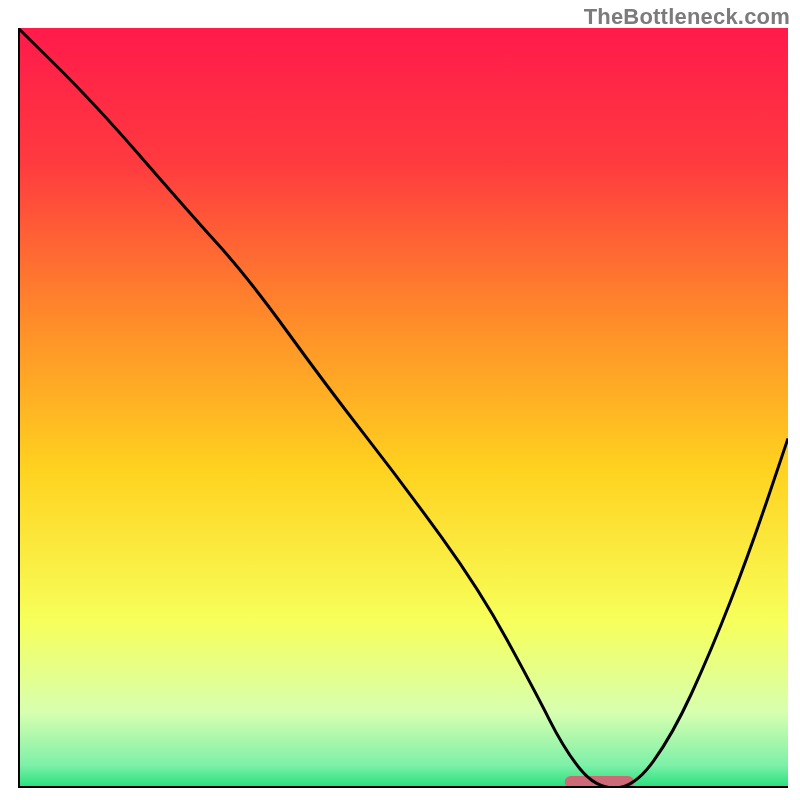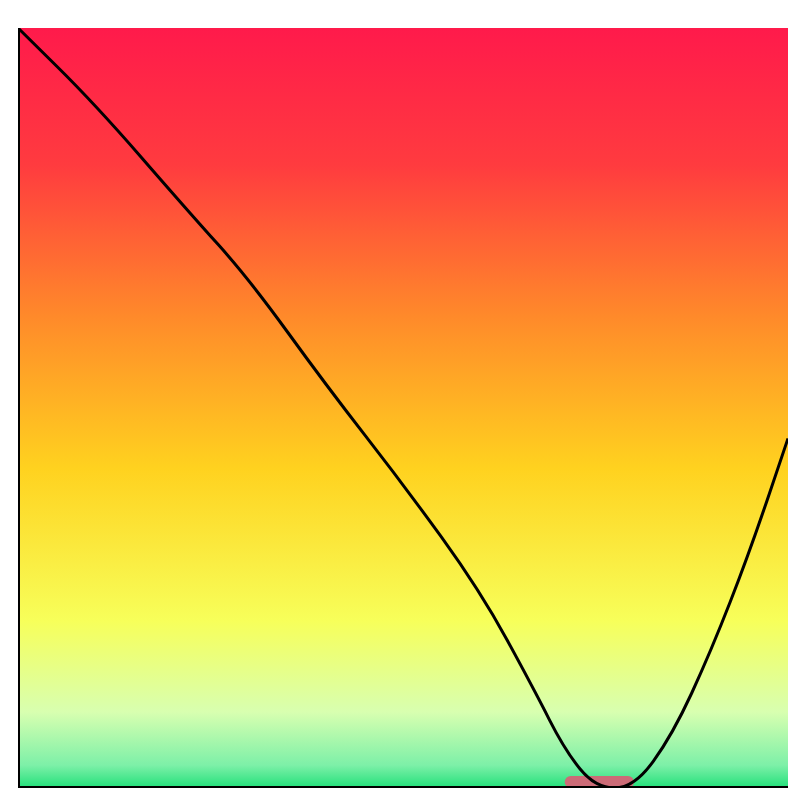--- a/index.html
+++ b/index.html
@@ -30,20 +30,21 @@
     top: 28px;
     width: 770px;
     height: 760px;
   }
   svg { display: block; }
 </style>
 </head>
 <body>
 
 <div class="wrap">
+  <div class="watermark">TheBottleneck.com</div>
 
   <div class="plot">
     <svg id="chart-svg" viewBox="0 0 770 760" width="770" height="760" preserveAspectRatio="none">
       <defs>
         <linearGradient id="bg-grad" x1="0" y1="0" x2="0" y2="1">
             <stop offset="0%" stop-color="#ff1a4b"></stop>
             <stop offset="18%" stop-color="#ff3b3f"></stop>
             <stop offset="38%" stop-color="#ff8a2a"></stop>
             <stop offset="58%" stop-color="#ffd21f"></stop>
             <stop offset="78%" stop-color="#f7ff5a"></stop>

